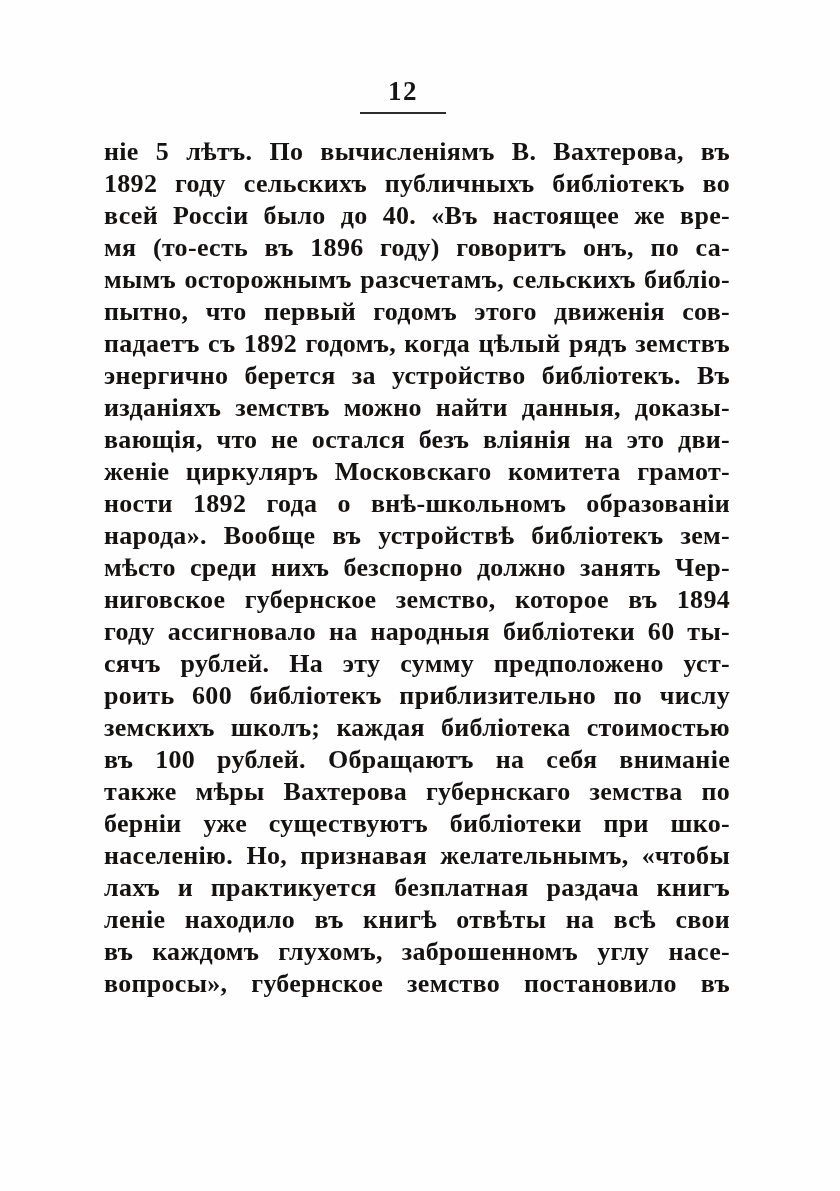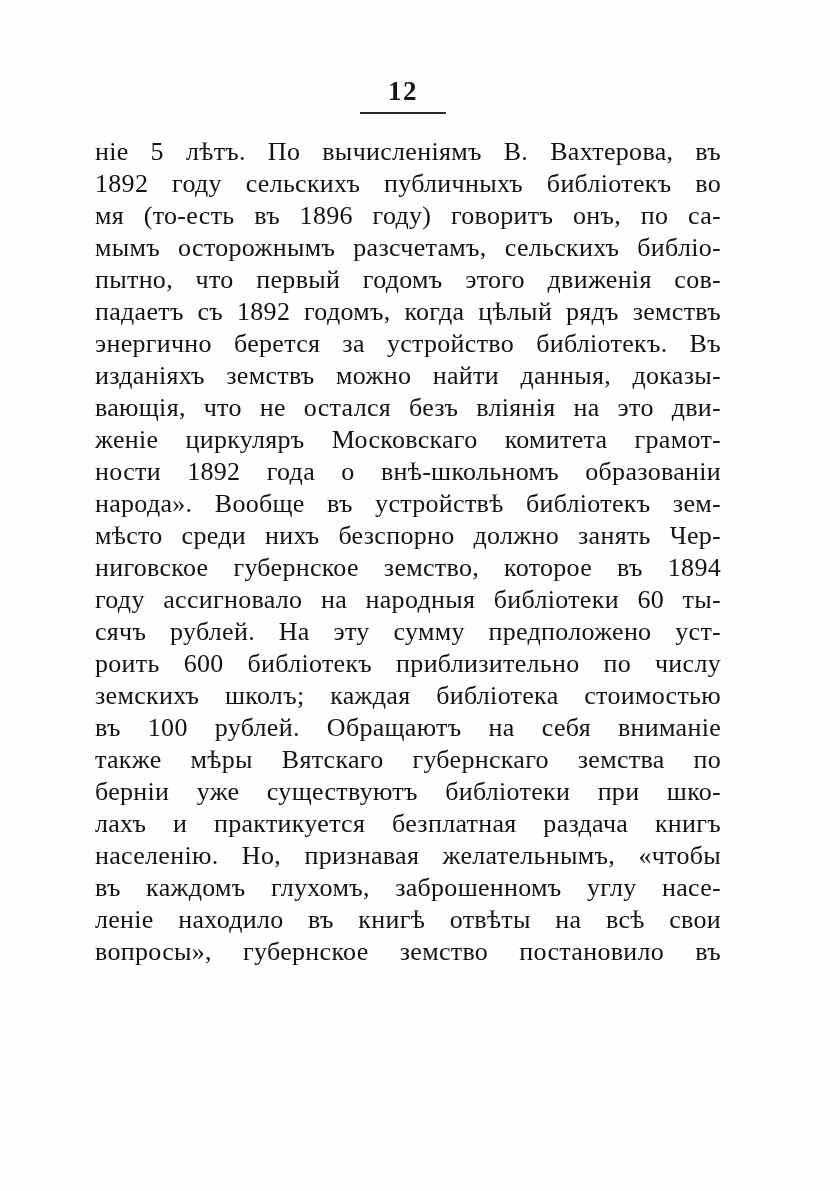--- a/index.html
+++ b/index.html
@@ -38,24 +38,24 @@
     position: absolute;
     top: 112px;
     left: 360px;
     width: 86px;
     height: 2px;
     background: #2c2c2c;
   }
   .text-block {
     position: absolute;
     top: 136px;
-    left: 95px;
+    left: 104px;
     width: 626px;
     font-size: 26px;
-    font-weight: normal;
+    font-weight: bold;
     line-height: 32px;
     color: #141312;
     letter-spacing: 0.3px;
   }
   .text-line {
     text-align: justify;
     text-align-last: justify;
     height: 32px;
     overflow: visible;
     hyphens: none;
@@ -66,39 +66,40 @@
 
 <div class="scan-page">
 
   <div class="page-number">12</div>
 
   <div class="header-rule"></div>
 
   <div class="text-block">
     <div class="text-line">ніе 5 лѣтъ. По вычисленіямъ В. Вахтерова, въ</div>
     <div class="text-line">1892 году сельскихъ публичныхъ библіотекъ во</div>
+    <div class="text-line">всей Россіи было до 40. «Въ настоящее же вре-</div>
     <div class="text-line">мя (то-есть въ 1896 году) говоритъ онъ, по са-</div>
     <div class="text-line">мымъ осторожнымъ разсчетамъ, сельскихъ библіо-</div>
     <div class="text-line">пытно, что первый годомъ этого движенія сов-</div>
     <div class="text-line">падаетъ съ 1892 годомъ, когда цѣлый рядъ земствъ</div>
     <div class="text-line">энергично берется за устройство библіотекъ. Въ</div>
     <div class="text-line">изданіяхъ земствъ можно найти данныя, доказы-</div>
     <div class="text-line">вающія, что не остался безъ вліянія на это дви-</div>
     <div class="text-line">женіе циркуляръ Московскаго комитета грамот-</div>
     <div class="text-line">ности 1892 года о внѣ-школьномъ образованіи</div>
     <div class="text-line">народа». Вообще въ устройствѣ библіотекъ зем-</div>
     <div class="text-line">мѣсто среди нихъ безспорно должно занять Чер-</div>
     <div class="text-line">ниговское губернское земство, которое въ 1894</div>
     <div class="text-line">году ассигновало на народныя библіотеки 60 ты-</div>
     <div class="text-line">сячъ рублей. На эту сумму предположено уст-</div>
     <div class="text-line">роить 600 библіотекъ приблизительно по числу</div>
     <div class="text-line">земскихъ школъ; каждая библіотека стоимостью</div>
     <div class="text-line">въ 100 рублей. Обращаютъ на себя вниманіе</div>
-    <div class="text-line">также мѣры Вятскаго губернскаго земства по</div>
+    <div class="text-line">также мѣры Вахтерова губернскаго земства по</div>
     <div class="text-line">берніи уже существуютъ библіотеки при шко-</div>
+    <div class="text-line">населенію. Но, признавая желательнымъ, «чтобы</div>
     <div class="text-line">лахъ и практикуется безплатная раздача книгъ</div>
-    <div class="text-line">населенію. Но, признавая желательнымъ, «чтобы</div>
+    <div class="text-line">леніе находило въ книгѣ отвѣты на всѣ свои</div>
     <div class="text-line">въ каждомъ глухомъ, заброшенномъ углу насе-</div>
-    <div class="text-line">леніе находило въ книгѣ отвѣты на всѣ свои</div>
     <div class="text-line">вопросы», губернское земство постановило въ</div>
   </div>
 
 </div>
 
 </body></html>

